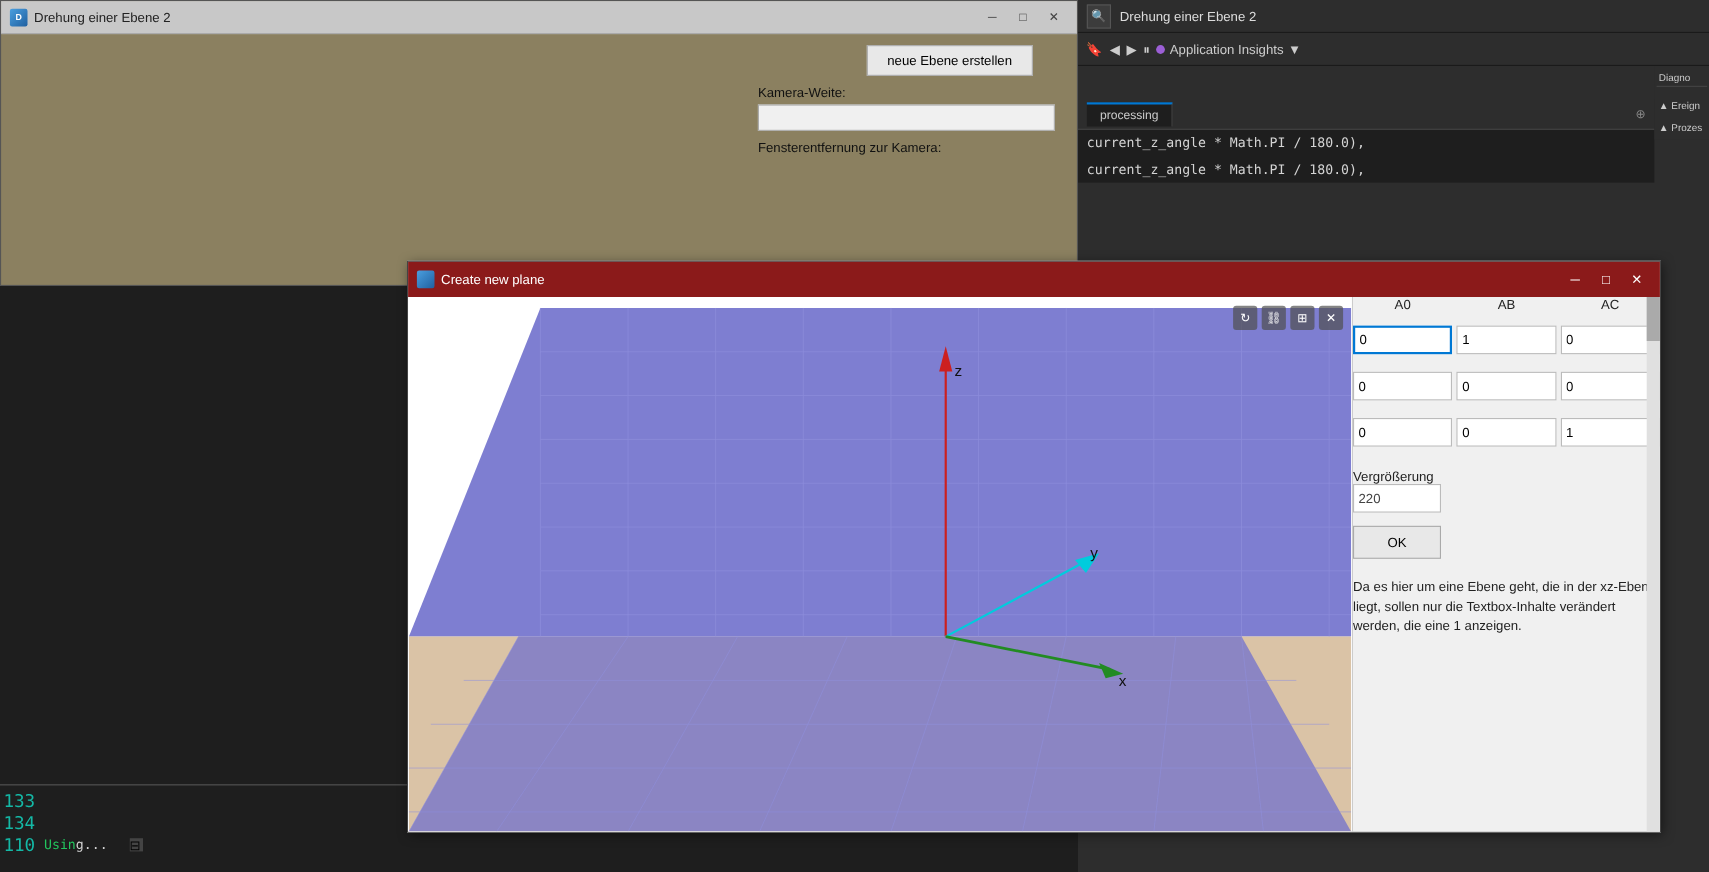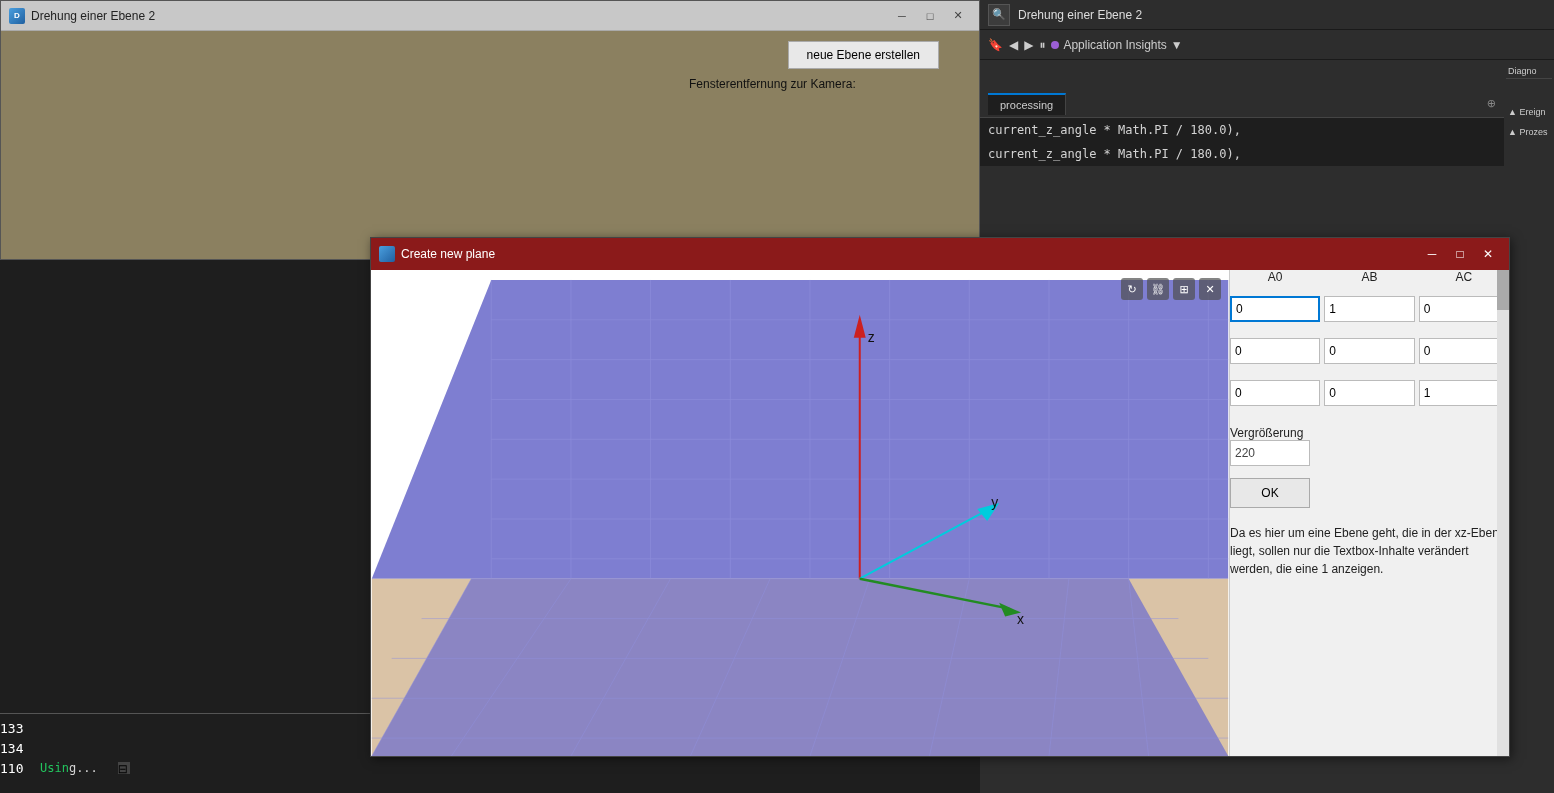--- a/index.html
+++ b/index.html
@@ -235,23 +235,24 @@
     }
 
     .code-line-row {
       display: flex;
       align-items: center;
       height: 20px;
     }
 
     .line-num {
       width: 40px;
-      color: #ffffff;
+      color: #14b8a6;
       font-family: 'Consolas', monospace;
-      font-size: 13px;
+      font-size: 16px;
+      text-align: right;
       padding-right: 8px;
       flex-shrink: 0;
     }
 
     .line-content {
       color: #d4d4d4;
       font-family: 'Consolas', monospace;
       font-size: 12px;
     }
 
@@ -463,20 +464,24 @@
       <span class="titlebar-title">Drehung einer Ebene 2</span>
     </div>
     <div class="window-controls">
       <button class="win-btn">─</button>
       <button class="win-btn">□</button>
       <button class="win-btn close">✕</button>
     </div>
   </div>
   <div class="main-window-content">
     <button class="neue-ebene-btn">neue Ebene erstellen</button>
+    <div class="form-row">
+      <span class="form-label">Kamera-Weite:</span>
+      <input class="form-input" value="" style="">
+    </div>
     <div class="form-row">
       <span class="form-label">Fensterentfernung zur Kamera:</span>
     </div>
   </div>
 </div>
 
 <div class="ide-right">
   <div class="ide-toolbar">
     <div class="search-icon-btn">🔍</div>
     <span class="ide-title">Drehung einer Ebene 2</span>
@@ -505,21 +510,21 @@
     </div>
     <div class="code-line">
       <span class="code-text-white">current_z_angle * Math.PI / 180.0),</span>
     </div>
   </div>
 
   <div style="position: absolute; top: 60px; right: 0; width: 50px; background: #2d2d2d; display: flex; flex-direction: column; gap: 2px; padding: 4px 2px;">
     <div style="color: #ccc; font-size: 9px; padding: 2px; border-bottom: 1px solid #444; cursor: pointer;">
       <span style="writing-mode: horizontal-tb;">Diagno</span>
     </div>
-    <div style="color: #ccc; font-size: 9px; padding: 2px; cursor: pointer; margin-top: 24px;">
+    <div style="color: #ccc; font-size: 9px; padding: 2px; cursor: pointer; margin-top: 8px;">
       <span>▲ Ereign</span>
     </div>
     <div style="color: #ccc; font-size: 9px; padding: 2px; cursor: pointer; margin-top: 4px;">
       <span>▲ Prozes</span>
     </div>
   </div>
 </div>
 
 <div class="code-editor-bottom">
   <div class="code-line-numbers">

